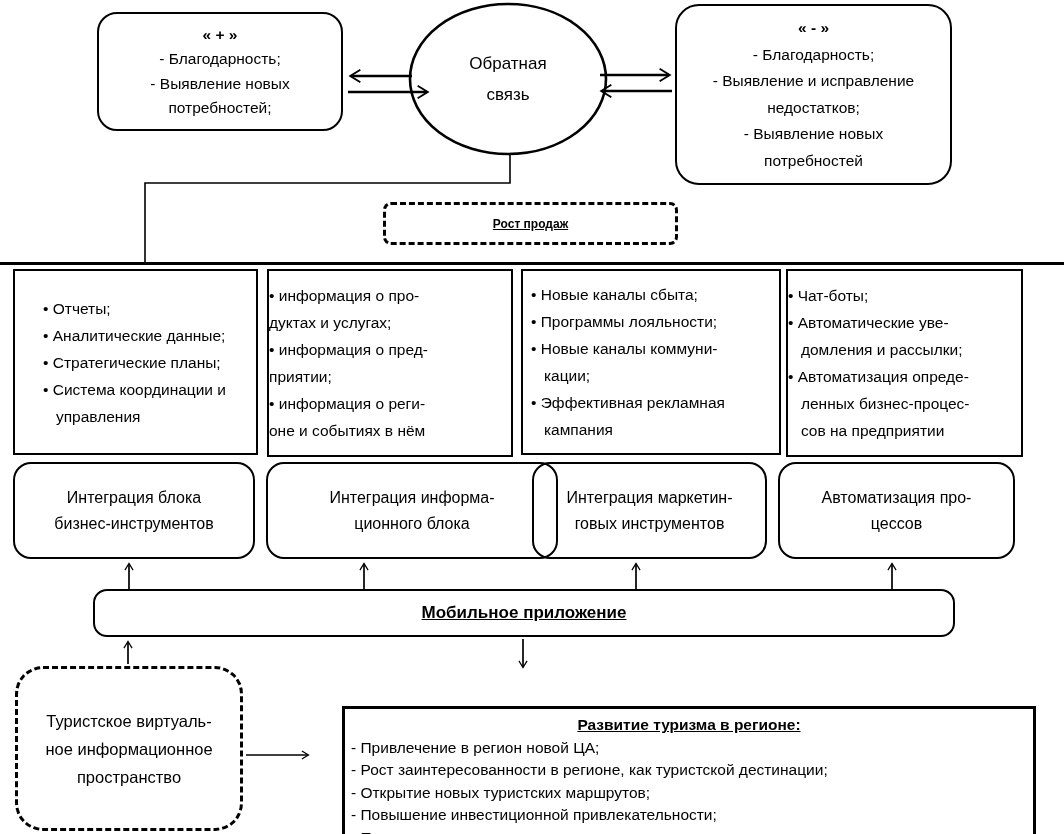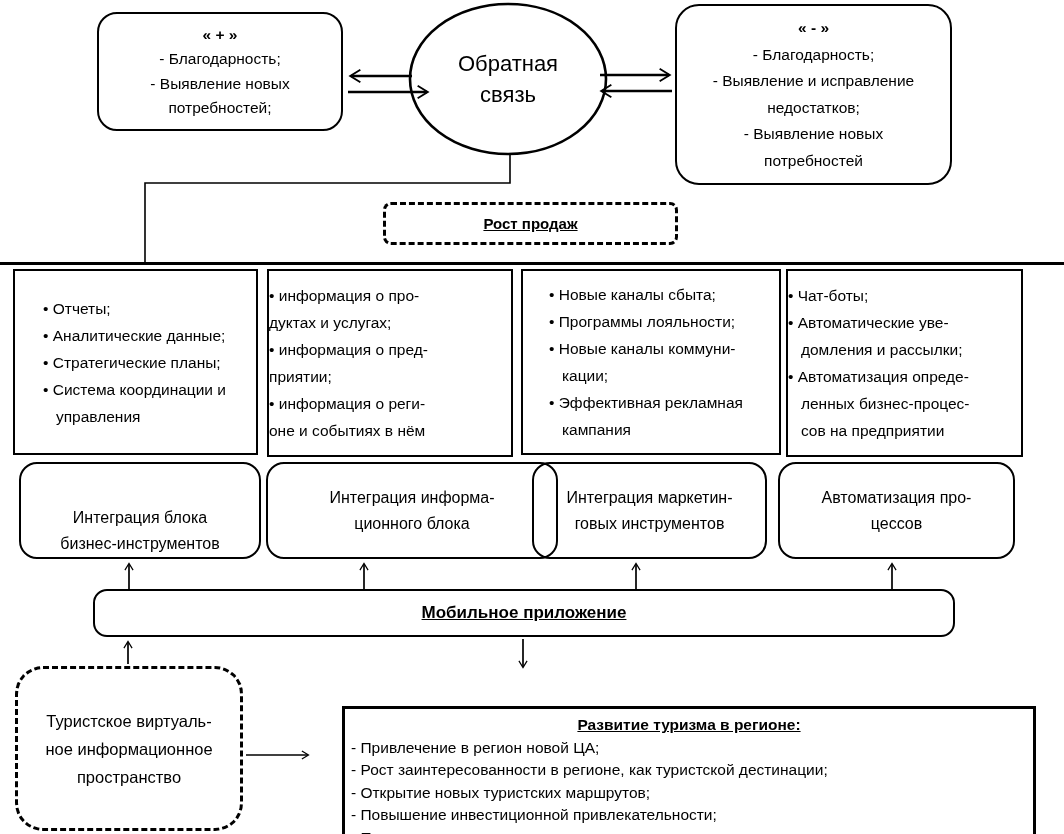--- a/index.html
+++ b/index.html
@@ -12,33 +12,33 @@
   .b{font-weight:bold;}
   .u{text-decoration:underline;}
   .border{border:2.6px solid #000;}
   .border3{border:3px solid #000;}
   .dashed{border:3px dashed #000;}
   svg.layer{position:absolute;left:0;top:0;pointer-events:none;}
 
   
   .plus-box{left:97px;top:12px;width:246px;height:119px;border-radius:20px;font-size:15.5px;line-height:24.5px;}
   .minus-box{left:675px;top:4px;width:277px;height:181px;border-radius:24px;font-size:15.5px;line-height:26.5px;}
-  .ellipse-label{left:408px;top:48px;width:200px;font-size:22px;line-height:31px;text-align:center;}
-  .rost-box{left:383px;top:202px;width:295px;height:43px;border-radius:8px;font-size:15px;}
+  .ellipse-label{left:408px;top:48px;width:200px;font-size:17px;line-height:31px;text-align:center;}
+  .rost-box{left:383px;top:202px;width:295px;height:43px;border-radius:8px;font-size:12px;}
 
   
   .fbox{top:269px;font-size:15.5px;line-height:27px;}
   .c1{left:13px;width:245px;height:186px;padding-left:28px;}
   .c2{left:267px;width:246px;height:188px;}
-  .c3{left:521px;width:260px;height:186px;padding-left:26px;}
+  .c3{left:521px;width:260px;height:186px;padding-left:8px;}
   .c4{left:786px;width:237px;height:188px;padding-left:0;}
 
   
   .ibox{top:462px;height:97px;border-radius:18px;font-size:16px;line-height:26px;}
-  .r1{left:19px;width:242px;justify-content:flex-end;}
+  .r1{left:13px;width:242px;}
   .r2{left:266px;width:292px;}
   .r3{left:532px;width:235px;}
   .r4{left:778px;width:237px;}
 
   .bar{left:93px;top:589px;width:862px;height:48px;border-radius:14px;font-size:17px;}
   .vspace{left:15px;top:666px;width:228px;height:165px;border-radius:28px;font-size:16.5px;line-height:28px;}
   .bigbox{left:314px;top:706px;width:694px;height:158px;font-size:15.5px;line-height:22.6px;padding:5px 6px 11px 6px;margin-left:28px;}
   .bigbox .title{text-align:center;font-weight:600;}
 </style>
 </head>

